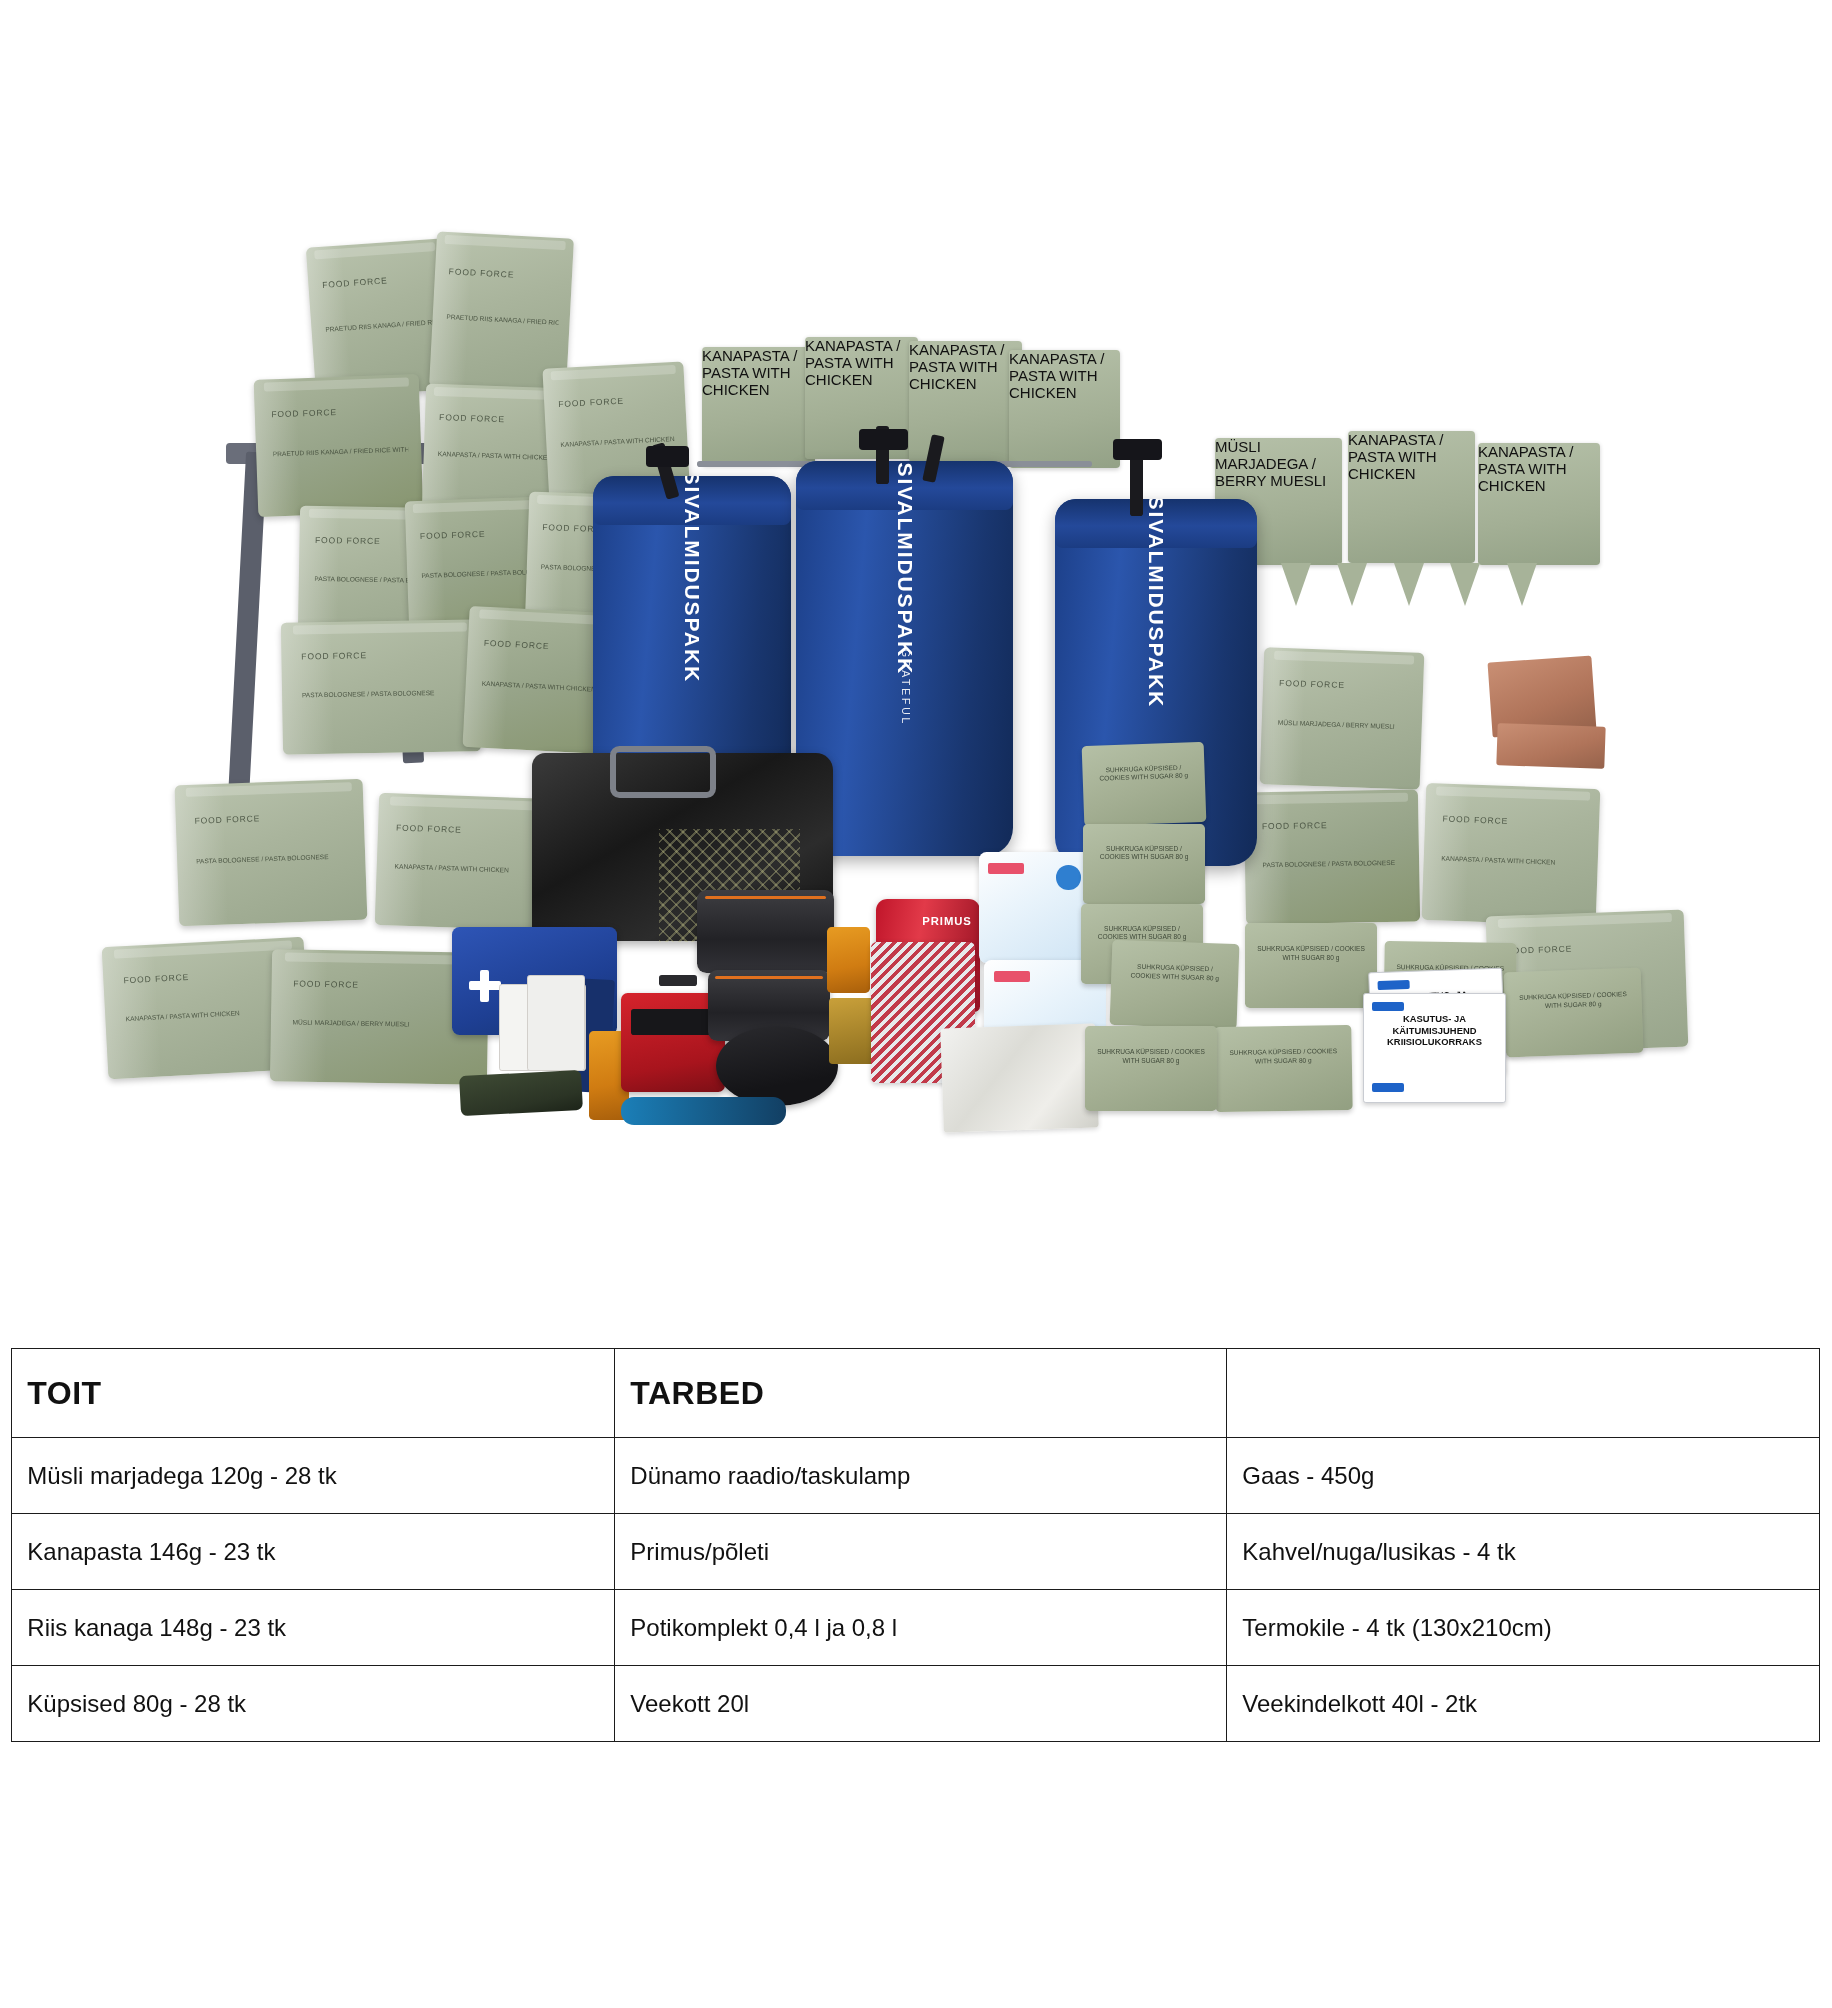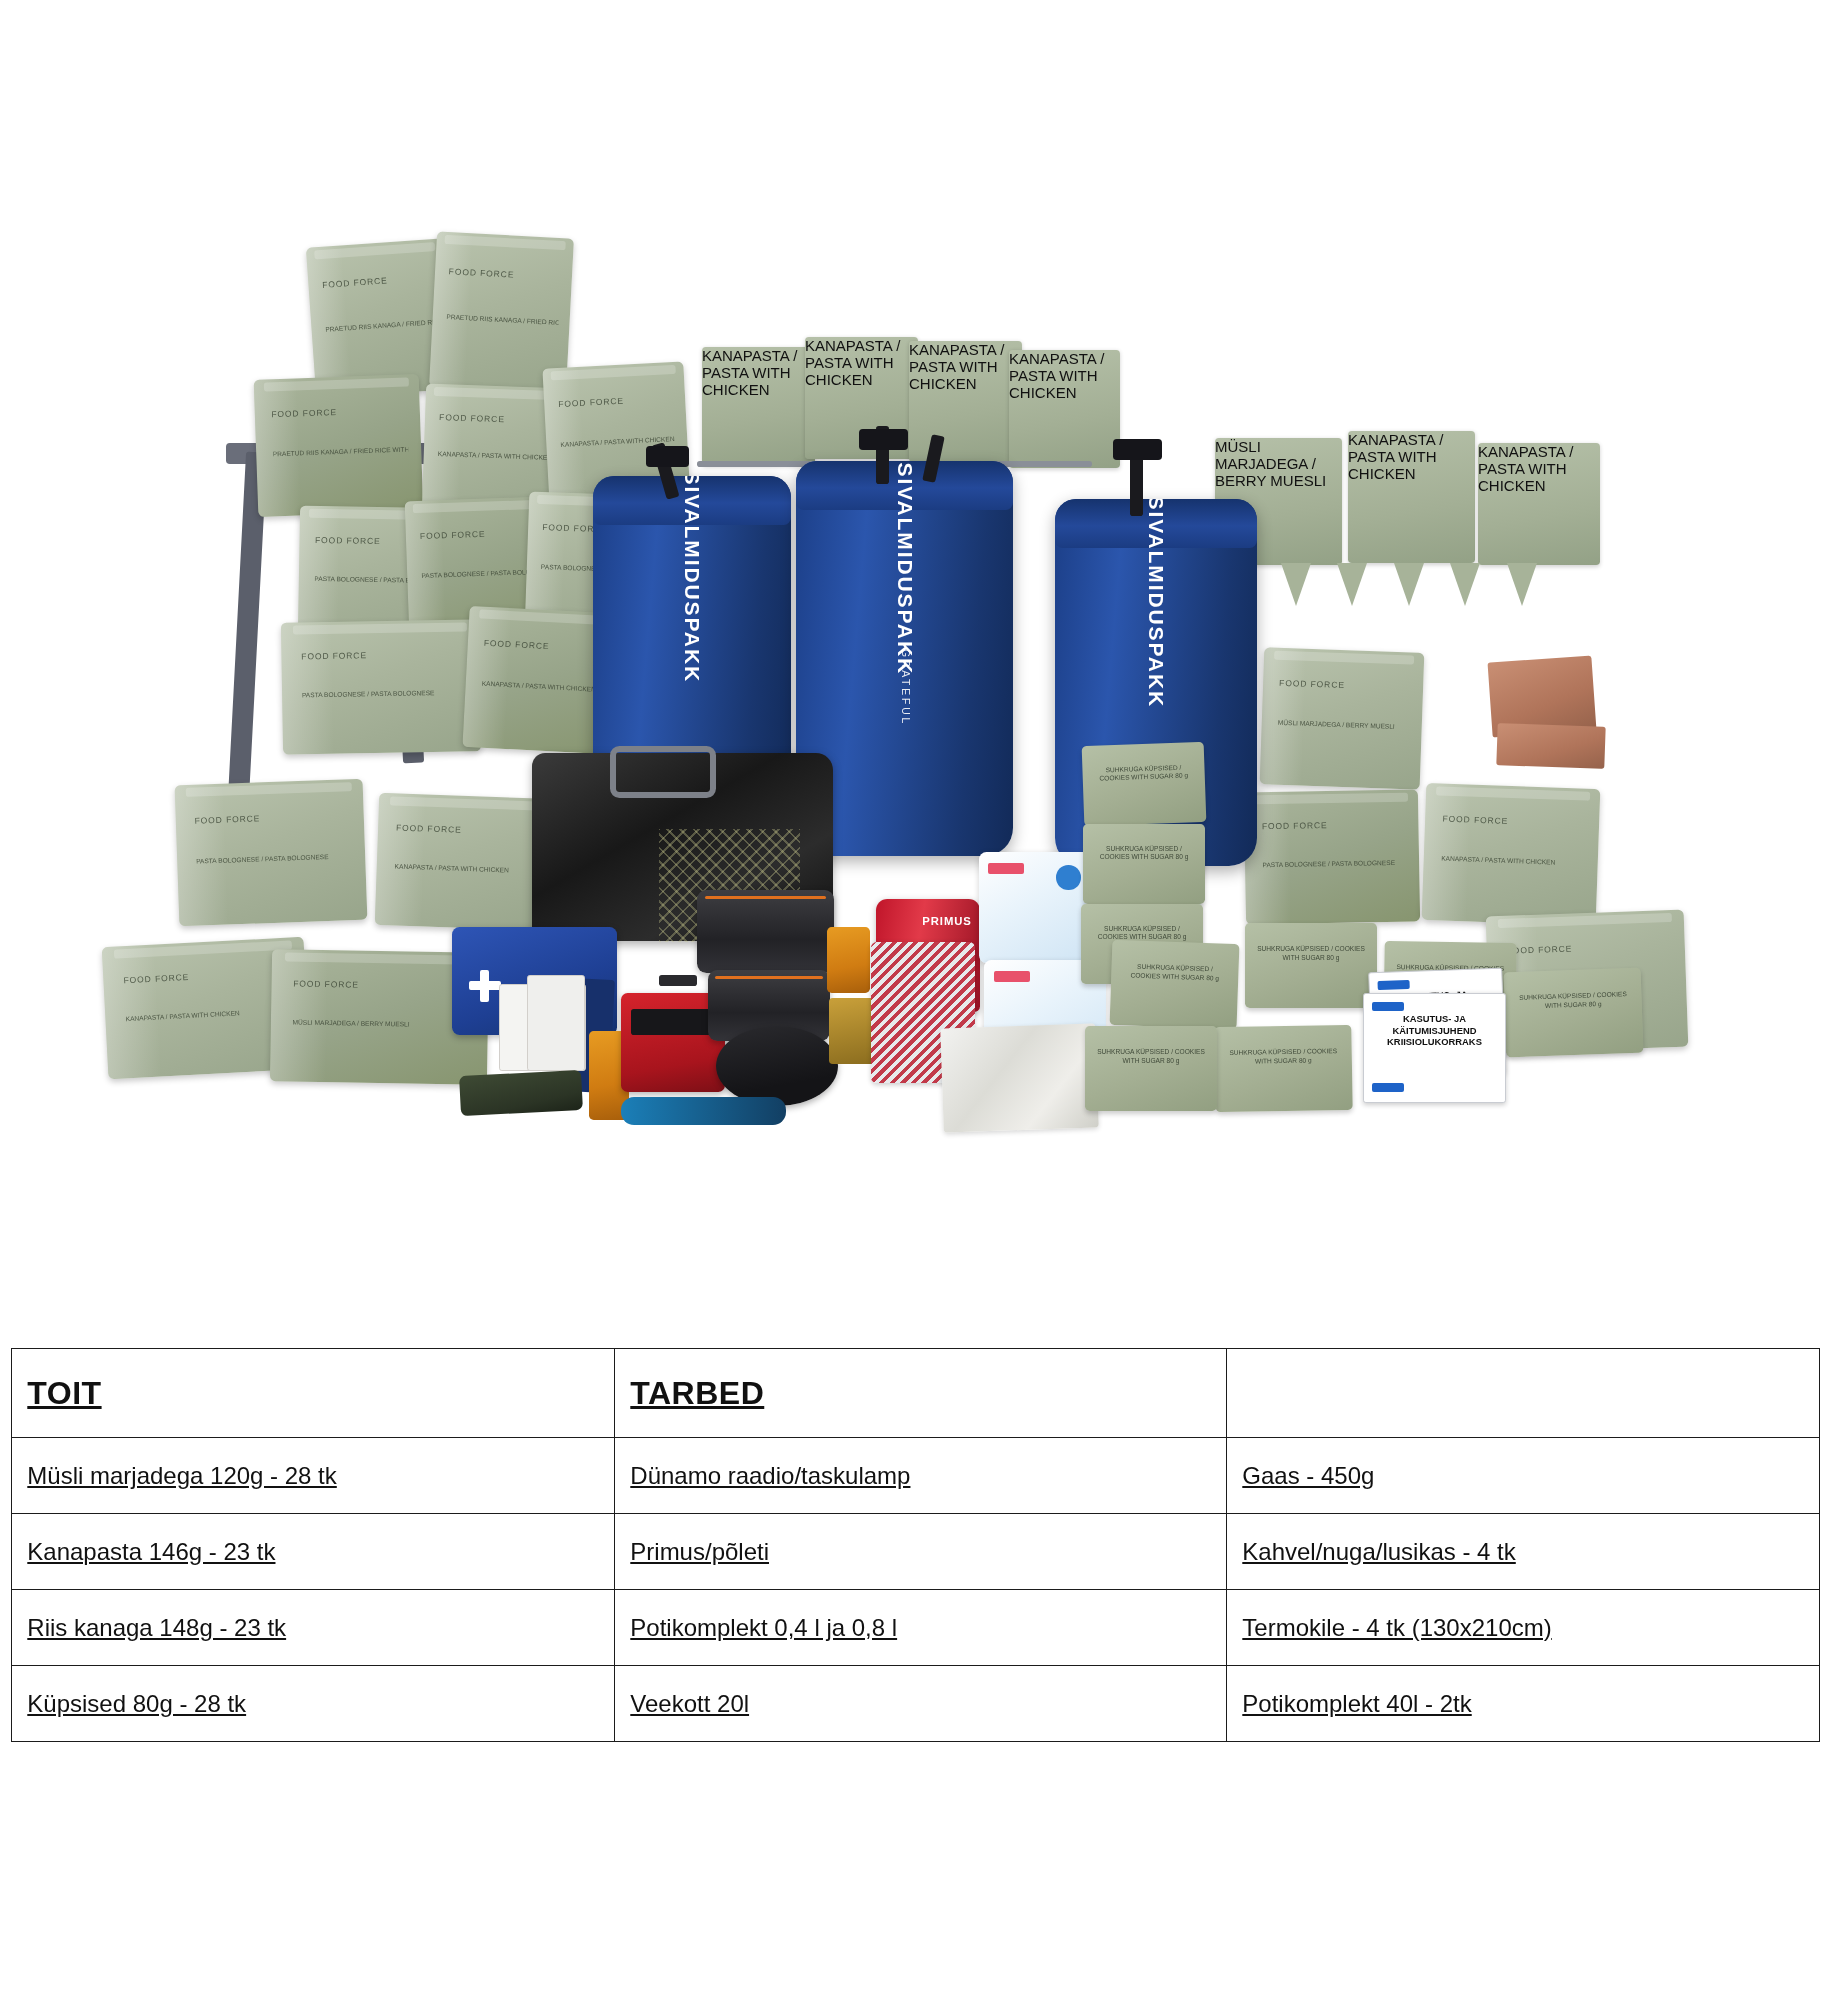--- a/index.html
+++ b/index.html
@@ -360,21 +360,20 @@
   .table-wrap {
     position: absolute;
     left: 11.3px;
     top: 1348px;
     width: 1808px;
   }
   table.spec {
     width: 1808px;
     border-collapse: collapse;
     table-layout: fixed;
-    text-decoration: underline;
   }
   table.spec td, table.spec th {
     border: 1.9px solid #1b1b1b;
     padding: 13px 15px;
     font-size: 24px;
     line-height: 34px;
     text-align: left;
     vertical-align: middle;
     height: 49px;
     color: #111;
@@ -674,20 +673,20 @@
           <td>Kahvel/nuga/lusikas - 4 tk</td>
         </tr>
         <tr>
           <td>Riis kanaga 148g - 23 tk</td>
           <td>Potikomplekt 0,4 l ja 0,8 l</td>
           <td>Termokile - 4 tk (130x210cm)</td>
         </tr>
         <tr>
           <td>Küpsised 80g - 28 tk</td>
           <td>Veekott 20l</td>
-          <td>Potikomplekt 40l - 2tk</td>
+          <td>Veekindelkott 40l - 2tk</td>
         </tr>
       </tbody>
     </table>
   </div>
 
 </div>
 
 
 </body></html>

